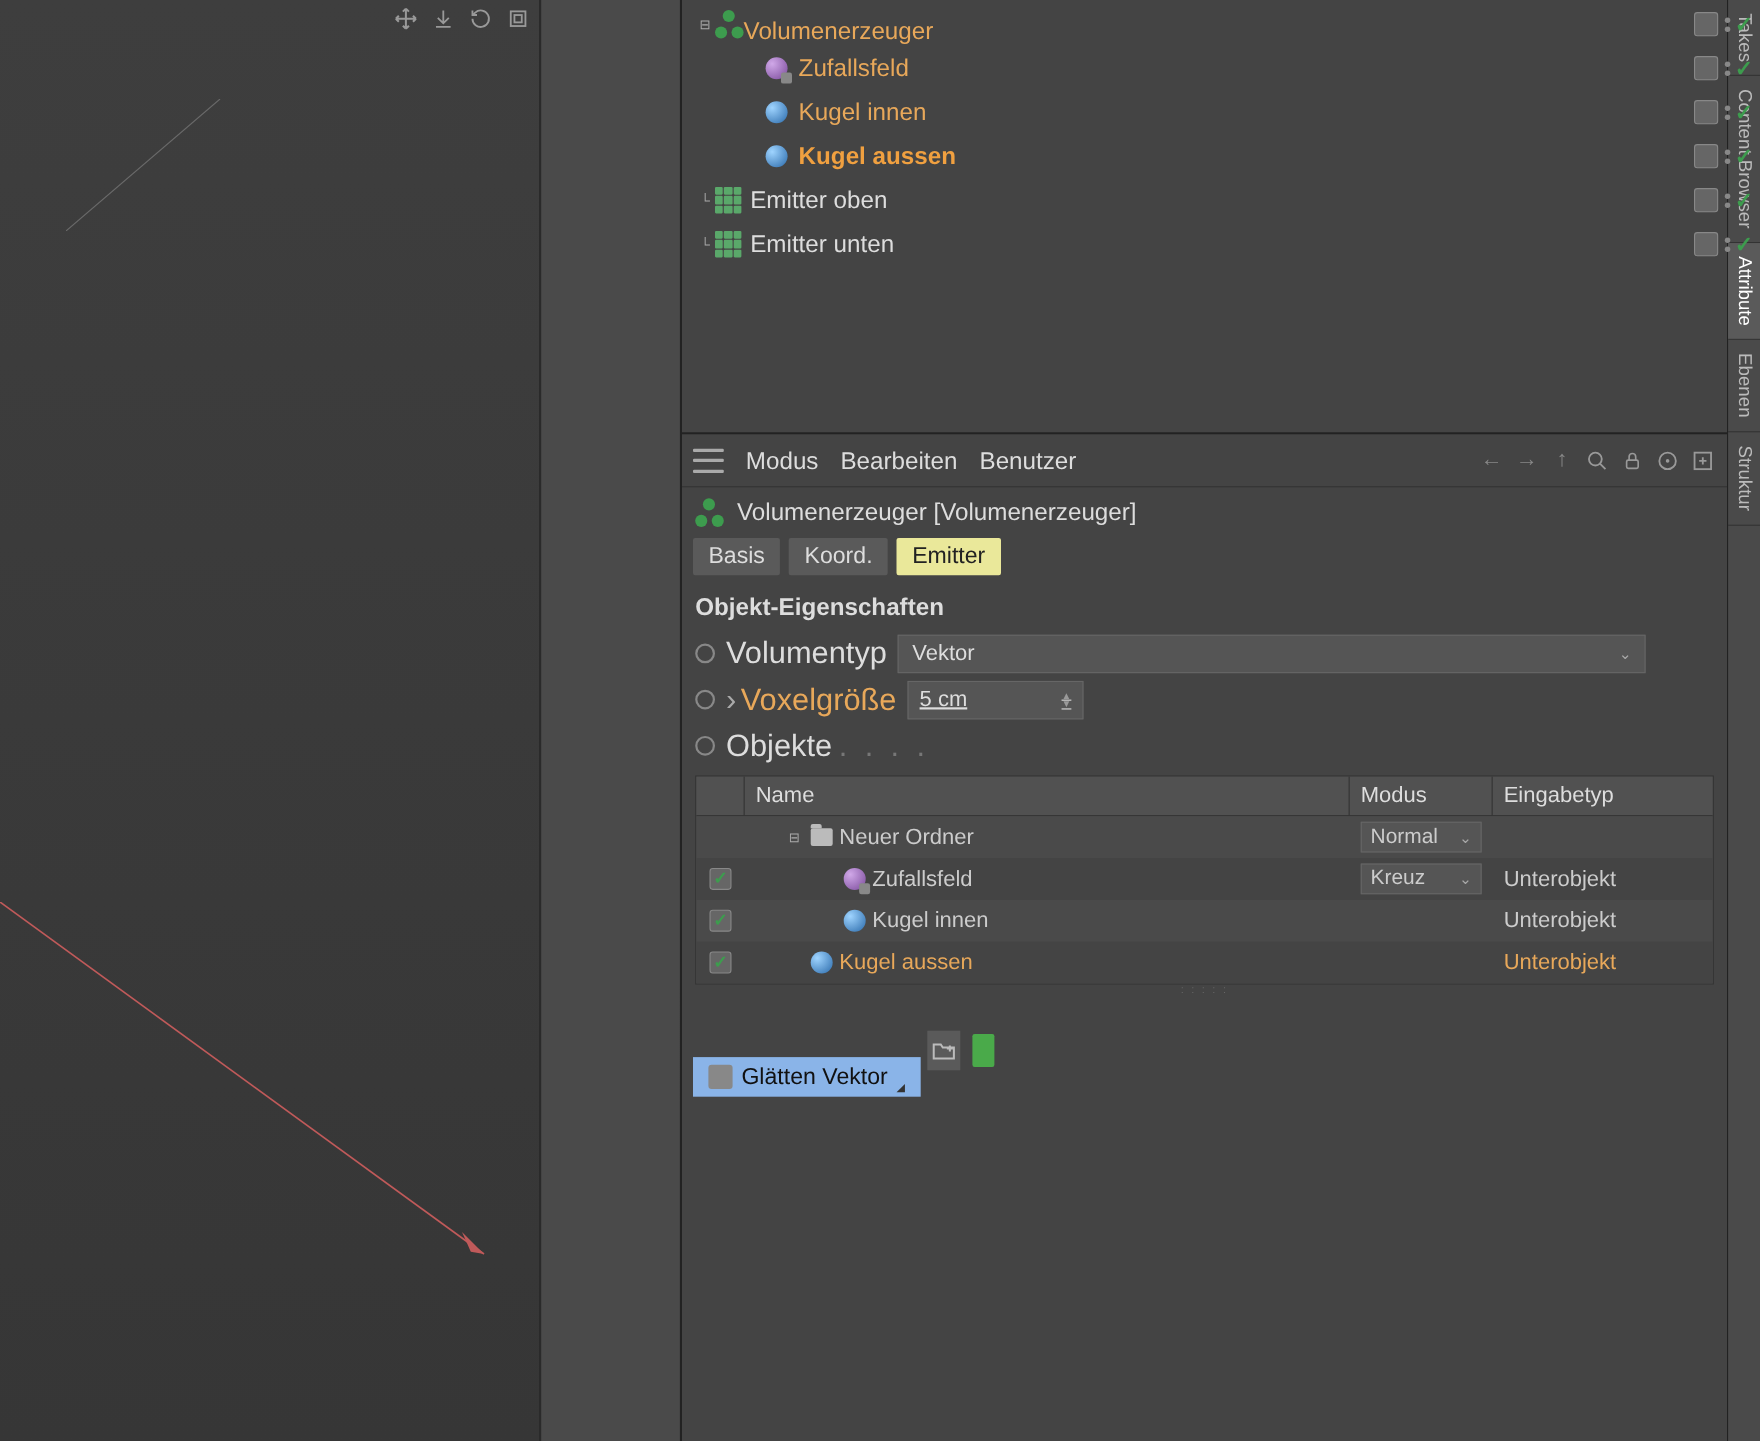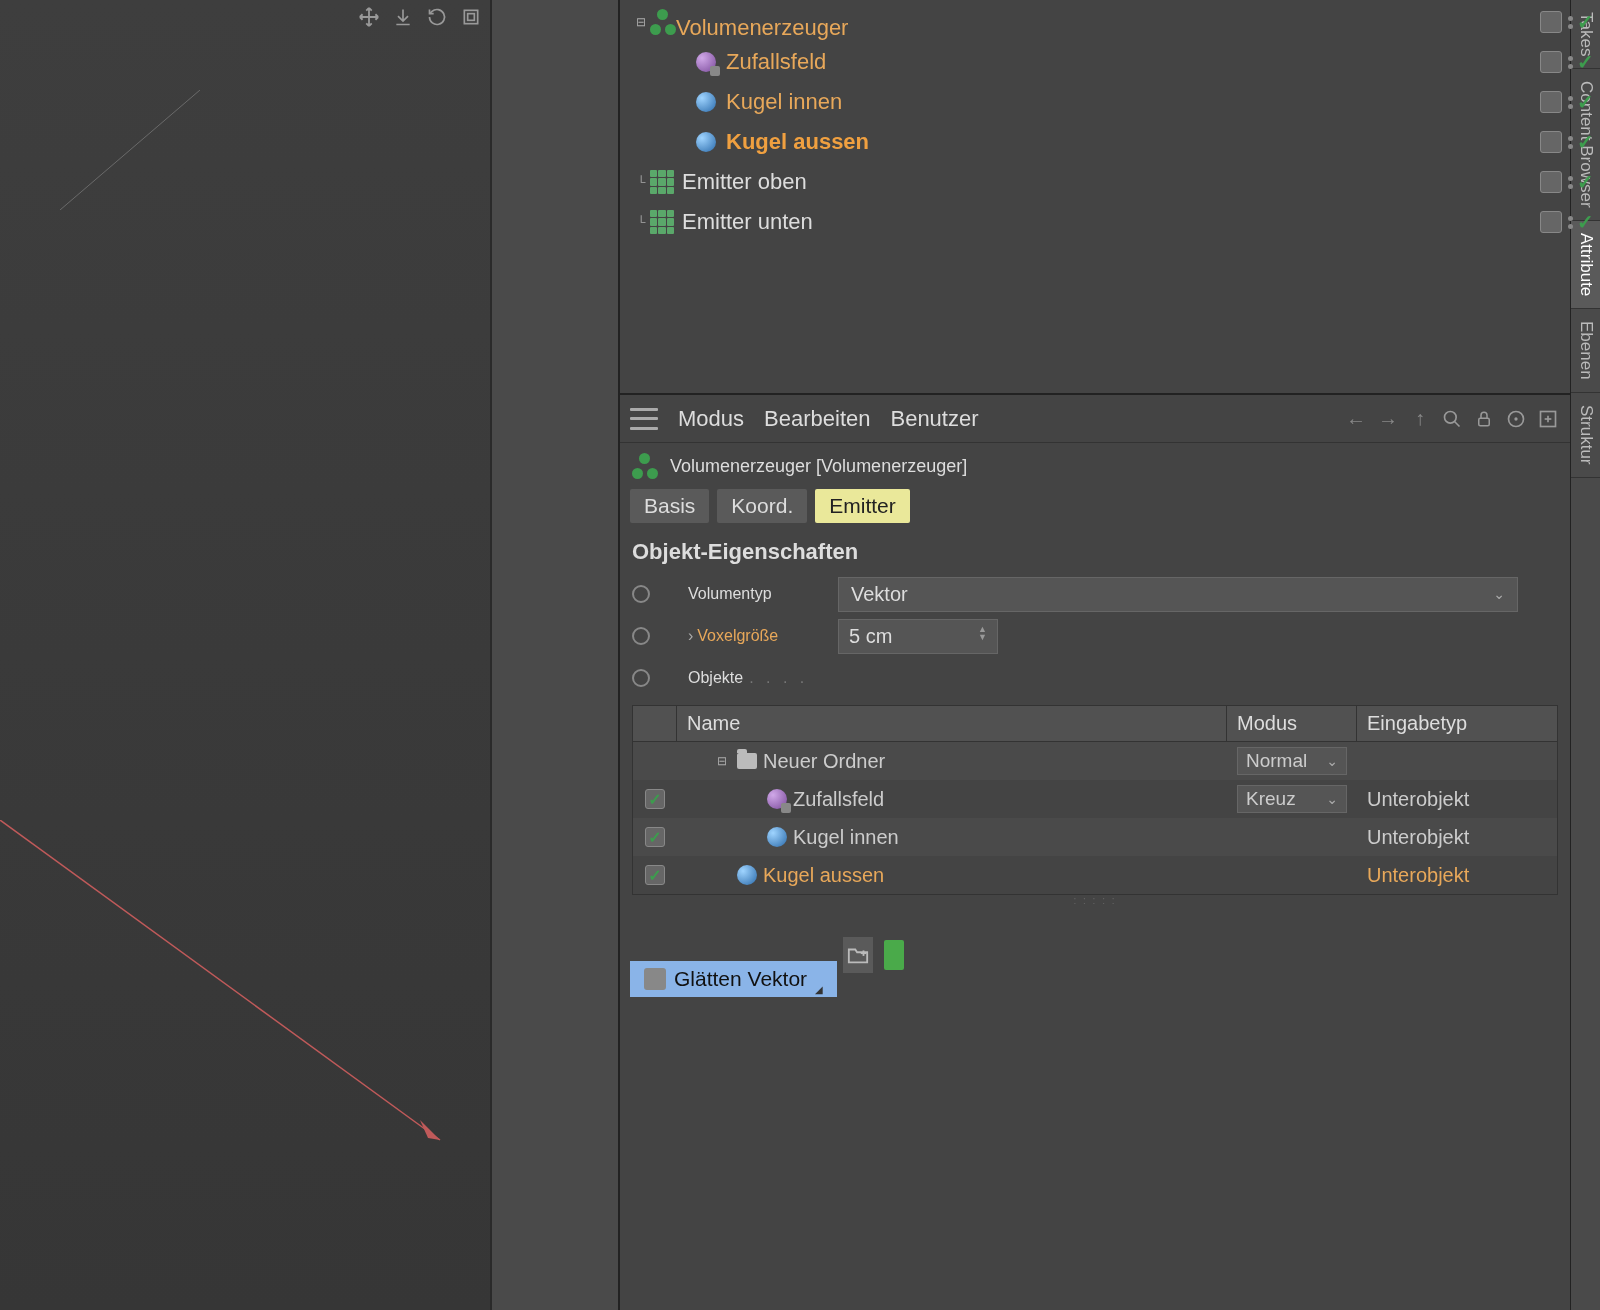--- a/index.html
+++ b/index.html
@@ -39,36 +39,36 @@
   
   .attr-mgr{ flex:1; background:#444; display:flex; flex-direction:column; position:relative;}
   .attr-header{ display:flex; align-items:center; height:48px; padding:0 10px; gap:20px; border-bottom:1px solid #333;}
   .hamb{ width:28px; height:22px; display:flex; flex-direction:column; justify-content:space-between; cursor:pointer;}
   .hamb span{ height:3px; background:#aaa; border-radius:1px;}
   .attr-menu{ font-size:22px; color:#ddd; cursor:pointer;}
   .attr-nav{ margin-left:auto; display:flex; gap:8px; align-items:center; color:#888;}
   .nav-ic{ width:24px;height:24px; display:flex;align-items:center;justify-content:center; cursor:pointer;}
   
   .obj-title-row{ display:flex; align-items:center; padding:10px 12px; gap:12px;}
-  .obj-title{ font-size:18px; color:#ddd;}
+  .obj-title{ font-size:22px; color:#ddd;}
   
   .tabs-row{ display:flex; gap:8px; padding:0 10px 8px;}
   .tab{ padding:5px 14px; background:#5a5a5a; color:#ddd; font-size:21px; border-radius:2px; cursor:pointer;}
   .tab.active{ background:#eae89a; color:#222;}
   
   .section-hdr{ padding:8px 12px; font-size:22px; font-weight:600; color:#ddd;}
   
   .prop-row{ display:flex; align-items:center; padding:4px 12px; height:42px; gap:10px;}
   .anim-dot{ width:18px;height:18px; border:2px solid #888; border-radius:50%; cursor:pointer;}
-  .prop-label{ font-size:16px; color:#ddd; min-width:140px;margin-left:28px;}
+  .prop-label{ font-size:28px; color:#ddd; min-width:140px;}
   .prop-label.link{ color:#e8a85a;}
   .prop-label .arrow{ color:#aaa; margin-right:4px;}
   .dropdown{ flex:1; max-width:680px; background:#555; border:1px solid #666; padding:5px 12px; color:#ddd; font-size:20px; display:flex; align-items:center; justify-content:space-between; cursor:pointer;}
   .chev{ font-size:14px; color:#aaa;}
-  .num-input{ width:160px; background:#555; border:1px solid #666; padding:5px 10px; color:#ddd; font-size:20px; display:flex; justify-content:space-between;}
+  .num-input{ width:160px; background:#555; border:1px solid #666; padding:5px 10px; color:#ddd; font-size:20px; display:flex; align-items:center; justify-content:space-between;text-decoration:underline;}
   .spinner{ display:flex; flex-direction:column; gap:0px; font-size:9px; color:#999; line-height:8px;}
   .trail-dots{ color:#777; letter-spacing:4px; margin-left:6px;}
   
   .obj-table{ margin:6px 12px 0; border:1px solid #333;}
   .tbl-head{ display:flex; background:#515151; border-bottom:1px solid #333;}
   .th{ padding:6px 10px; font-size:20px; color:#ddd; border-right:1px solid #333;}
   .th.chk-col{ width:44px;}
   .th.name-col{ flex:1;}
   .th.mode-col{ width:130px;}
   .th.type-col{ width:200px; border-right:none;}

